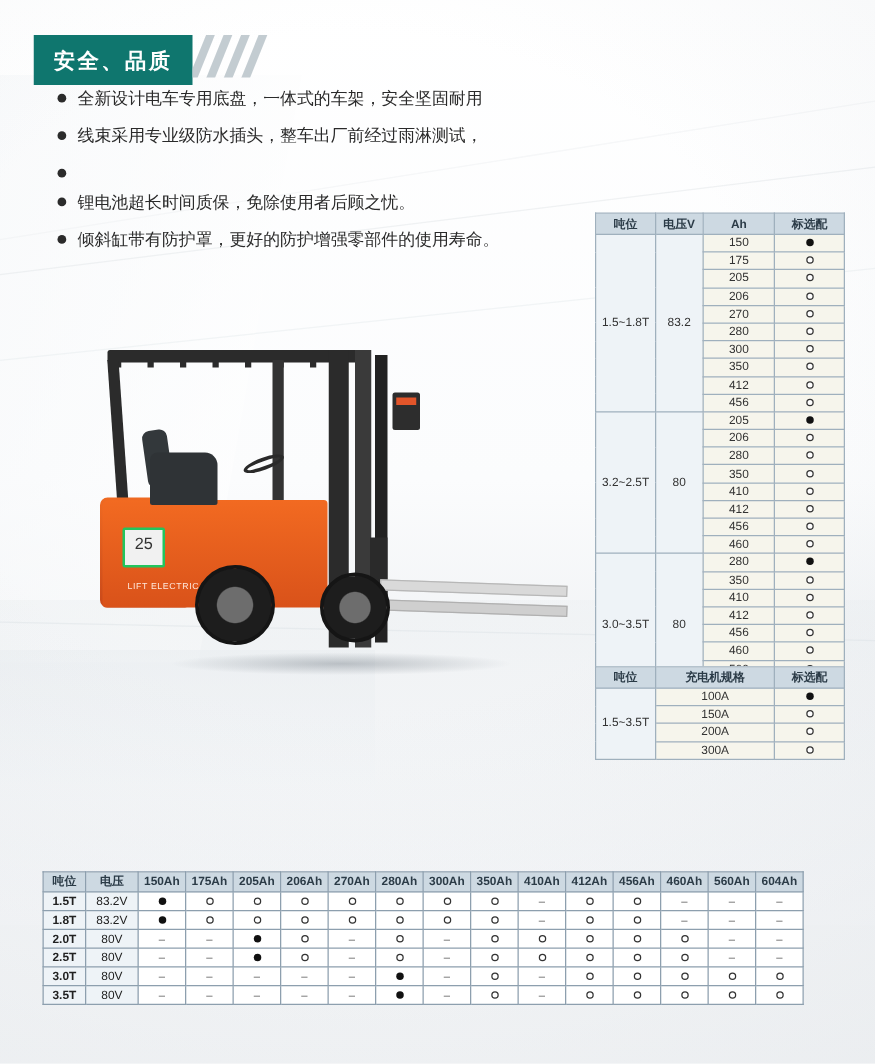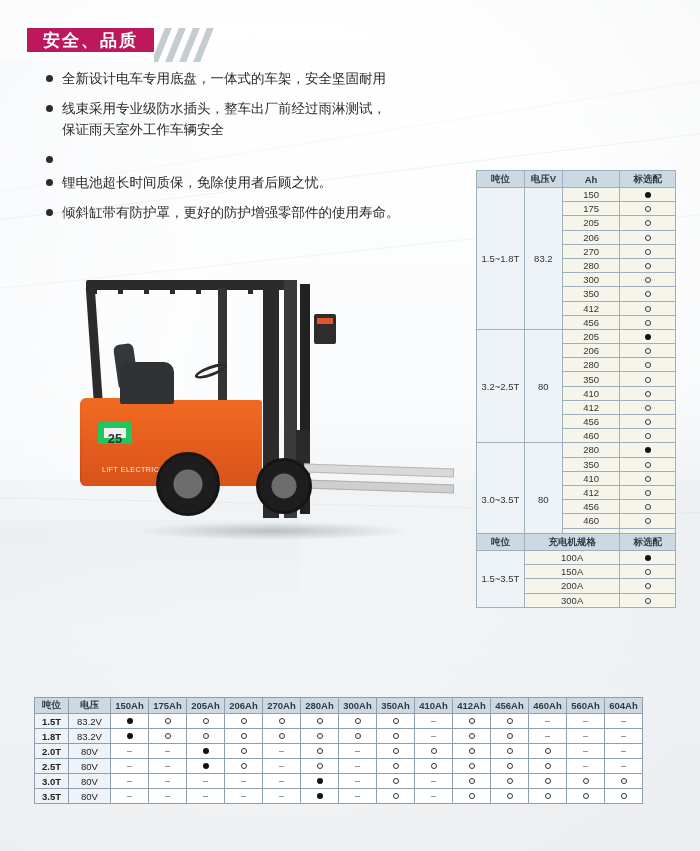--- a/index.html
+++ b/index.html
@@ -22,23 +22,23 @@
   .sw5 { width:900px; height:1px; background:#dfe3e7 !important; top:505px; left:-80px; transform:rotate(1.2deg); opacity:1; }
   .sw6 { width:260px; height:470px; top:60px; left:-60px;
          background:linear-gradient(100deg,#f4f6f8,#ffffff) !important; opacity:.9; transform:skewX(-10deg); }
   .sw7 { width:340px; height:120px; top:520px; left:-40px;
          background:linear-gradient(180deg,#e9edf0,#f4f6f8) !important; opacity:.9; }
   .vig { position:absolute; inset:0; background:radial-gradient(120% 80% at 40% 35%, rgba(255,255,255,0) 40%, rgba(210,216,222,.35) 100%); }
 
   
   .ribbon { position:absolute; left:27px; top:28px; display:flex; align-items:stretch; height:34px; }
   .ribbon .tag {
-    background:#be185d; color:#fff; font-size:17px; font-weight:bold;
+    background:#0f766e; color:#fff; font-size:17px; font-weight:bold;
     letter-spacing:2px; padding:0 16px; display:flex; align-items:center;
-    height:24px;
+    height:40px;
   }
   .ribbon .slashes { position:relative; width:64px; height:34px; overflow:hidden; }
   .ribbon .slashes b {
     position:absolute; top:-6px; width:7px; height:46px; background:#b9c3c9;
     transform:skewX(-22deg); display:block; opacity:.85;
   }
   .ribbon .slashes b:nth-child(1){ left:4px; }
   .ribbon .slashes b:nth-child(2){ left:18px; }
   .ribbon .slashes b:nth-child(3){ left:32px; }
   .ribbon .slashes b:nth-child(4){ left:46px; }
@@ -89,21 +89,21 @@
   }
   .truck .steer {
     position:absolute; left:126px; top:96px; width:34px; height:10px; border-radius:50%;
     border:3px solid #2a2a2a; background:transparent; transform:rotate(-20deg);
   }
   .truck .fork1 { position:absolute; left:236px; top:196px; width:150px; height:9px; background:#d9d9d9; border:1px solid #b7b7b7; transform:rotate(2deg); }
   .truck .fork2 { position:absolute; left:236px; top:212px; width:150px; height:9px; background:#cfcfcf; border:1px solid #b0b0b0; transform:rotate(2deg); }
   .truck .carriage { position:absolute; left:228px; top:160px; width:14px; height:66px; background:#2a2a2a; }
   .truck .topbox { position:absolute; left:246px; top:44px; width:22px; height:30px; background:#2d2d2d; border-radius:2px; }
   .truck .topbox i { position:absolute; left:3px; top:4px; width:16px; height:6px; background:#e2552a; }
-  .truck .plate { position:absolute; left:30px; top:152px; width:34px; height:22px; background:#f1f1f1; border:6px solid #22c55e; border-radius:2px; font-size:13px; color:#333; text-align:center; line-height:22px; font-weight:bold; }
+  .truck .plate { position:absolute; left:30px; top:152px; width:34px; height:32px; background:#f1f1f1; border:2px solid #22c55e; border-radius:2px; font-size:13px; color:#333; text-align:center; line-height:22px; font-weight:normal; }
   .truck .decal { position:absolute; left:34px; top:196px; width:140px; height:10px; font-size:7px; color:#ffe9dd; letter-spacing:.5px; }
 
   
   table { border-collapse:collapse; }
   .tbl { position:absolute; font-size:9.5px; color:#333; background:#fff; }
   .tbl th, .tbl td { border:1px solid #9fb0bd; text-align:center; }
   .tbl thead th {
     background:#cdd9e2; font-weight:bold; height:17px; color:#2b3b47; font-size:9.5px;
   }
   .tbl td { height:14.2px; }
@@ -161,21 +161,20 @@
 
 <div class="features">
   <div class="feat">
     <span class="dot"></span>
     <span class="txt"><span>全新设计电车专用底盘，一体式的车架，安全坚固耐用</span></span>
   </div>
   <div class="feat">
     <span class="dot"></span>
     <span class="txt">
       <span>线束采用专业级防水插头，整车出厂前经过雨淋测试，</span>
-      <span class="l2">保证雨天室外工作车辆安全</span>
     </span>
   </div>
   <div class="feat">
     <span class="dot"></span>
   </div>
   <div class="feat">
     <span class="dot"></span>
     <span class="txt"><span>锂电池超长时间质保，免除使用者后顾之忧。</span></span>
   </div>
   <div class="feat">

